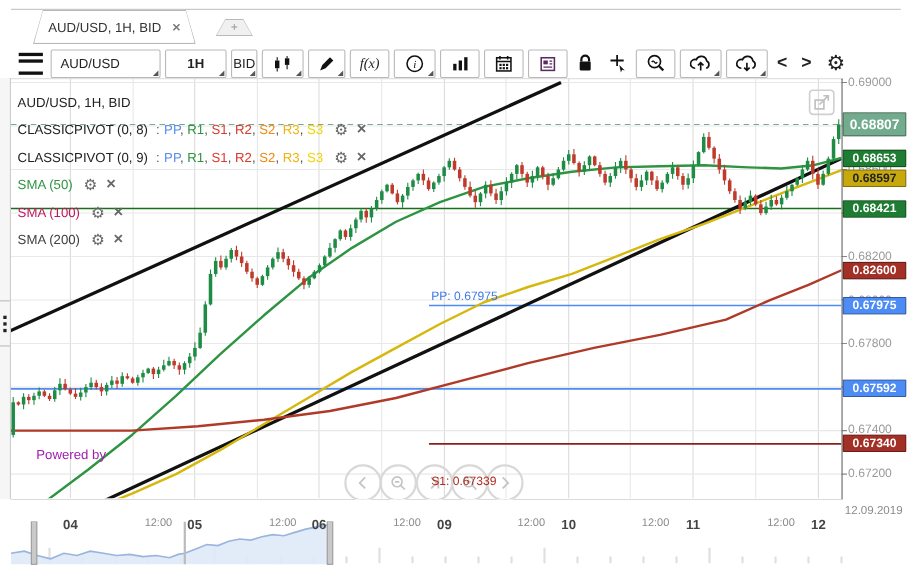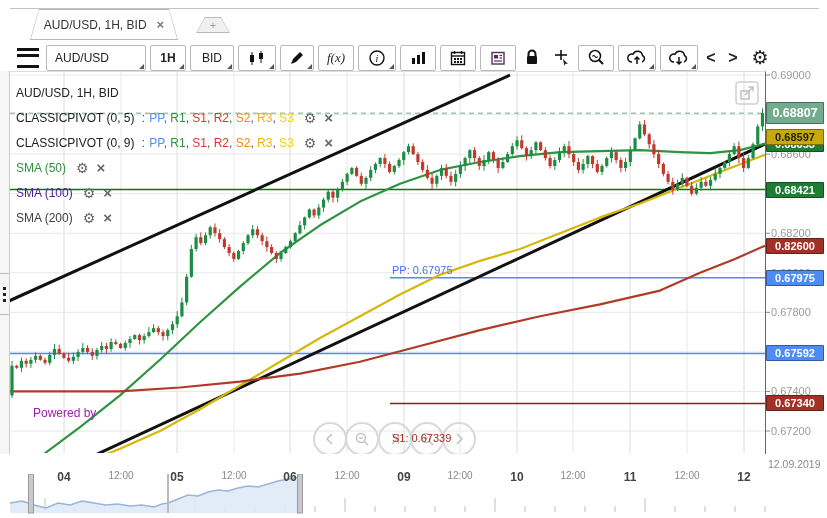--- a/index.html
+++ b/index.html
@@ -35,21 +35,21 @@
   .ltok{font-weight:normal;}
   
   .pgrid-label{position:absolute;left:771px;width:54px;font-size:11px;color:#9a9a9a;}
   .pbadge{position:absolute;left:766px;width:56px;font-size:11px;font-weight:bold;text-align:center;border-radius:1px;padding:1px 0;border:1px solid rgba(0,0,0,0.35);}
   .pbadge.big{font-size:12.5px;padding:3px 0;}
   .pline-label{position:absolute;font-size:11px;}
   
   #time-axis{position:absolute;left:0;top:454px;width:827px;height:20px;background:#fff;}
   .ttick{position:absolute;top:16px;transform:translateX(-50%);}
   .ttick.major{font-size:12px;font-weight:bold;color:#444;}
-  .ttick.minor{font-size:10px;color:#8a8a8a;}
+  .ttick.minor{font-size:10px;color:#8a8a8a;margin-left:23px;}
   #date-label{position:absolute;left:768px;top:4px;font-size:10.5px;color:#8a8a8a;}
   
   .navc{position:absolute;width:30px;height:30px;border:2px solid #d8d8d8;border-radius:50%;display:flex;align-items:center;justify-content:center;color:#c4c4c4;background:transparent;cursor:pointer;}
   
   #powered{position:absolute;left:33px;top:406px;font-size:12px;color:#a21caf;cursor:pointer;}
   #duka-logo{position:absolute;left:14px;top:422px;display:flex;align-items:flex-start;gap:4px;cursor:pointer;}
   #swiss{width:28px;height:28px;background:#e03c31;border-radius:3px;position:relative;}
   #swiss:before,#swiss:after{content:"";position:absolute;background:#fff;}
   #swiss:before{left:11px;top:5px;width:6px;height:18px;}
   #swiss:after{left:5px;top:11px;width:18px;height:6px;}
@@ -76,25 +76,25 @@
   </div>
 
   <div id="toolbar">
     <div class="tbtn noborder" style="width:28px">
         <span class="hamb"></span>
       </div>
     <div class="tbtn" style="width:100px;justify-content:flex-start;padding-left:8px">
         <span>AUD/USD</span>
         <span class="corner"></span>
       </div>
-    <div class="tbtn" style="width:36px;font-weight:bold">
+    <div class="tbtn" style="width:56px;font-weight:bold">
         <span>1H</span>
         <span class="corner"></span>
       </div>
-    <div class="tbtn" style="width:44px">
+    <div class="tbtn" style="width:24px">
         <span>BID</span>
         <span class="corner"></span>
       </div>
     <div class="tbtn" style="width:38px">
       <svg class="icon" width="20" height="18" viewBox="0 0 20 18">
           <g fill="#111">
             <rect x="3" y="6" width="4" height="7"></rect>
             <rect x="4.5" y="3" width="1" height="3"></rect>
             <rect x="4.5" y="13" width="1" height="3"></rect>
             <rect x="12" y="4" width="4" height="6"></rect>
@@ -614,40 +614,40 @@
       <i></i>
       <i></i>
       <i></i>
     </div>
 
   <div id="legend">
     <div class="lrow">
         <span>AUD/USD, 1H, BID</span>
       </div>
     <div class="lrow">
-      <span>CLASSICPIVOT (0, 5)</span>
+      <span>CLASSICPIVOT (0, 8)</span>
       <span style="color:#555">&nbsp;:</span>
         <span class="tokens"><span class="ltok" style="color: rgb(91, 141, 239);">PP</span><span style="color: rgb(85, 85, 85);">, </span><span class="ltok" style="color: rgb(46, 148, 66);">R1</span><span style="color: rgb(85, 85, 85);">, </span><span class="ltok" style="color: rgb(217, 58, 43);">S1</span><span style="color: rgb(85, 85, 85);">, </span><span class="ltok" style="color: rgb(217, 58, 43);">R2</span><span style="color: rgb(85, 85, 85);">, </span><span class="ltok" style="color: rgb(239, 138, 16);">S2</span><span style="color: rgb(85, 85, 85);">, </span><span class="ltok" style="color: rgb(239, 179, 16);">R3</span><span style="color: rgb(85, 85, 85);">, </span><span class="ltok" style="color: rgb(240, 213, 0);">S3</span></span>
       <span class="lgear">⚙</span>
         <span class="lx">×</span>
     </div>
     <div class="lrow">
       <span>CLASSICPIVOT (0, 9)</span>
       <span style="color:#555">&nbsp;:</span>
         <span class="tokens"><span class="ltok" style="color: rgb(91, 141, 239);">PP</span><span style="color: rgb(85, 85, 85);">, </span><span class="ltok" style="color: rgb(46, 148, 66);">R1</span><span style="color: rgb(85, 85, 85);">, </span><span class="ltok" style="color: rgb(217, 58, 43);">S1</span><span style="color: rgb(85, 85, 85);">, </span><span class="ltok" style="color: rgb(217, 58, 43);">R2</span><span style="color: rgb(85, 85, 85);">, </span><span class="ltok" style="color: rgb(239, 138, 16);">S2</span><span style="color: rgb(85, 85, 85);">, </span><span class="ltok" style="color: rgb(239, 179, 16);">R3</span><span style="color: rgb(85, 85, 85);">, </span><span class="ltok" style="color: rgb(240, 213, 0);">S3</span></span>
       <span class="lgear">⚙</span>
         <span class="lx">×</span>
     </div>
     <div class="lrow sma-row">
         <span style="color: rgb(46, 148, 66);">SMA (50)</span>
         <span class="lgear">⚙</span>
         <span class="lx">×</span>
       </div>
     <div class="lrow sma-row">
-        <span style="color: #4c1d95;">SMA (100)</span>
+        <span style="color: #be185d;">SMA (100)</span>
         <span class="lgear">⚙</span>
         <span class="lx">×</span>
       </div>
     <div class="lrow sma-row">
         <span style="color: #404040;">SMA (200)</span>
         <span class="lgear">⚙</span>
         <span class="lx">×</span>
       </div>
   </div>
 
@@ -699,21 +699,21 @@
       <div class="pgrid-label" style="top: 148.112px;">0.68600</div>
       <div class="pgrid-label" style="top: 187.668px;">0.68400</div>
       <div class="pgrid-label" style="top: 227.224px;">0.68200</div>
       <div class="pgrid-label" style="top: 266.78px;">0.68000</div>
       <div class="pgrid-label" style="top: 306.336px;">0.67800</div>
       <div class="pgrid-label" style="top: 345.892px;">0.67600</div>
       <div class="pgrid-label" style="top: 385.448px;">0.67400</div>
       <div class="pgrid-label" style="top: 425.004px;">0.67200</div>
       <div class="pbadge big" style="background: rgb(114, 171, 142); color: rgb(255, 255, 255); top: 102.172px;">0.68807</div>
       <div class="pbadge" style="background: rgb(30, 125, 50); color: rgb(255, 255, 255); top: 135.63px;">0.68653</div>
-      <div class="pbadge" style="background: rgb(199, 169, 14); color: rgb(34, 34, 34); top: 129px;">0.68597</div>
+      <div class="pbadge" style="background: rgb(199, 169, 14); color: rgb(34, 34, 34); top: 154px;">0.68597</div>
       <div class="pbadge" style="background: rgb(30, 125, 50); color: rgb(255, 255, 255); top: 181.515px;">0.68421</div>
       <div class="pbadge" style="background: rgb(163, 48, 38); color: rgb(255, 255, 255); top: 237.684px;">0.82600</div>
       <div class="pbadge" style="background: rgb(77, 139, 245); color: rgb(255, 255, 255); top: 269.724px;">0.67975</div>
       <div class="pbadge" style="background: rgb(77, 139, 245); color: rgb(255, 255, 255); top: 345.474px;">0.67592</div>
       <div class="pbadge" style="background: rgb(163, 48, 38); color: rgb(255, 255, 255); top: 395.315px;">0.67340</div>
     </div>
   <div id="time-axis">
     <div id="date-label">12.09.2019</div>
   <div class="ttick major" style="left: 64px;">04</div>
       <div class="ttick minor" style="left: 121px;">12:00</div>

